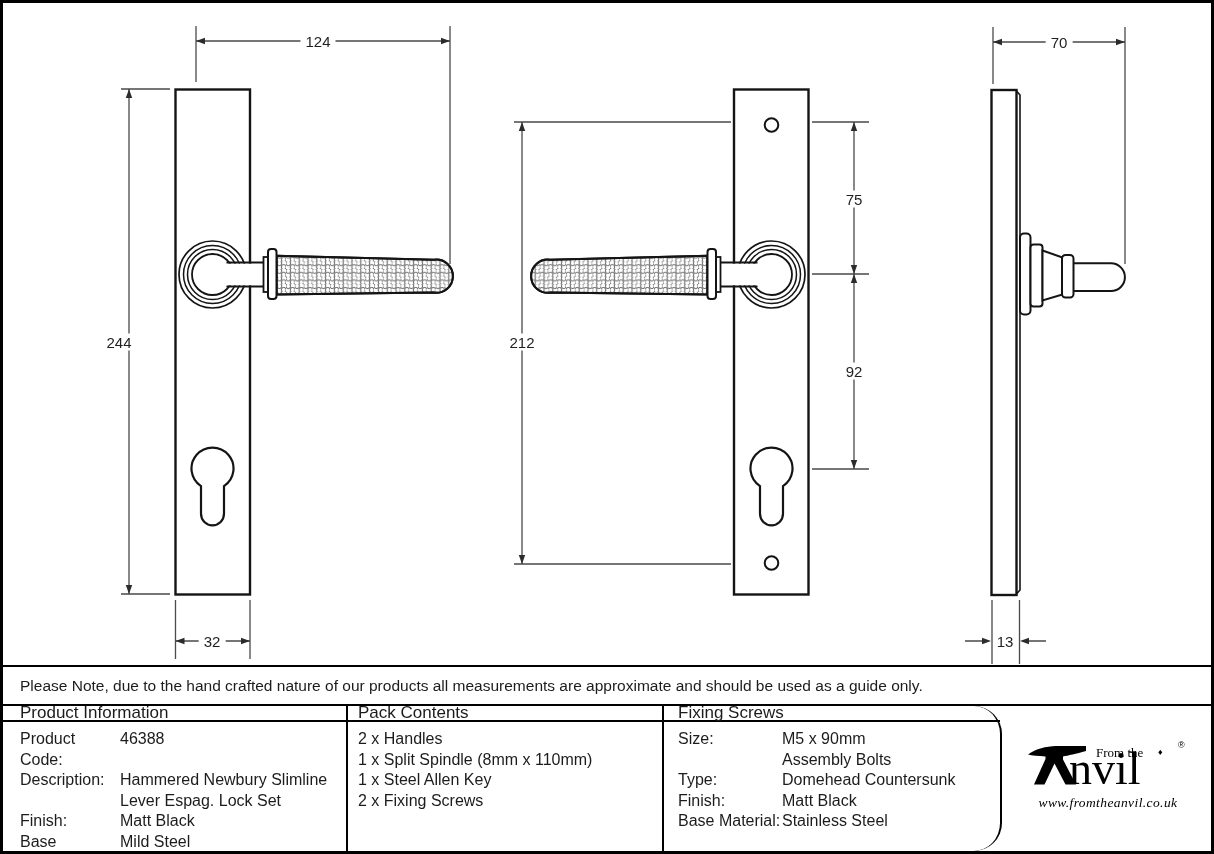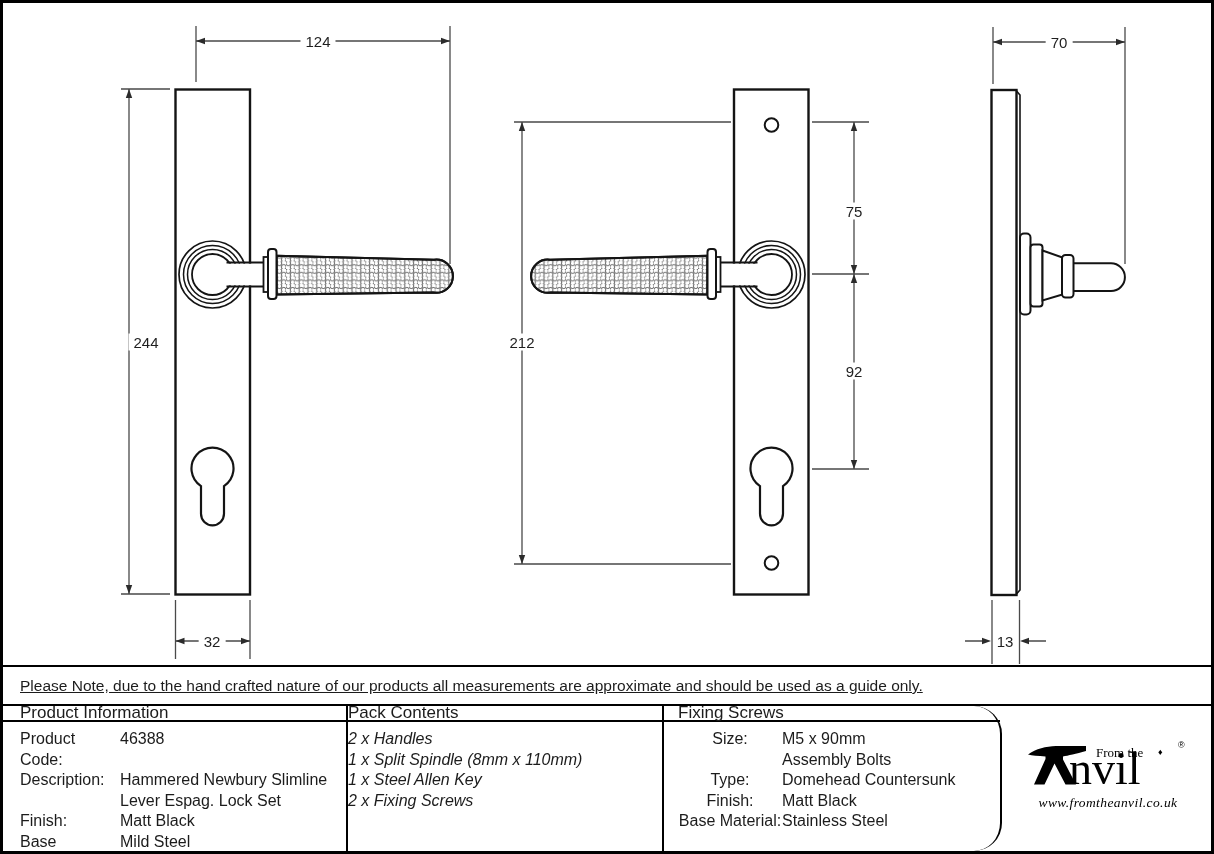--- a/index.html
+++ b/index.html
@@ -10,41 +10,41 @@
   }
   .drawing{position:relative;width:1208px;height:662px;background:#fff;margin-left:19px;}
   .drawing svg{position:absolute;left:0;top:0;}
   .dim-label{
     position:absolute;transform:translate(-50%,-50%);
     background:#fff;padding:0 5px;font-size:15px;color:#1f1f1f;white-space:nowrap;
   }
   .dim-label.tight{padding:0 2px;}
   .note-bar{
     box-sizing:border-box;height:41px;border-top:2px solid #000;border-bottom:2px solid #000;
-    line-height:37px;padding-left:17px;font-size:15.5px;text-decoration:underline;
+    line-height:37px;padding-left:17px;font-size:15.5px;
   }
   .info-table{display:flex;height:145px;}
   .col{box-sizing:border-box;height:145px;}
   .col.bordered{border-right:2px solid #000;}
   .col1{width:345px;}
   .col2{width:316px;}
   .col3{width:338px;border-radius:28px;}
   .col4{width:209px;position:relative;}
   .col-header{
     box-sizing:border-box;height:16px;border-bottom:2px solid #000;
     font-size:17px;display:flex;align-items:center;
   }
   .col1 .col-header,.col1 .col-body{padding-left:17px;}
-  .col2 .col-header,.col2 .col-body{padding-left:0;}
+  .col2 .col-header,.col2 .col-body{padding-left:10px;}
   .col3 .col-header,.col3 .col-body{padding-left:14px;}
   .col-body{padding-top:7px;font-size:16px;}
   .kv-row{display:flex;line-height:20.5px;}
   .kv-label{flex:0 0 100px;}
-  .col3 .kv-label{flex:0 0 104px;text-align:center;}
-  .list-row{line-height:20.5px;font-style:italic;}
+  .col3 .kv-label{flex:0 0 104px;}
+  .list-row{line-height:20.5px;}
   
   .logo-fromthe{position:absolute;left:94px;top:39px;font-family:"Liberation Serif",serif;font-size:13px;color:#000;}
   .logo-diamond{position:absolute;left:156px;top:41px;font-size:9px;color:#000;}
   .logo-reg{position:absolute;left:176px;top:34px;font-size:9px;color:#000;}
   .logo-name{position:absolute;left:67px;top:40px;font-family:"Liberation Serif",serif;font-size:46px;line-height:1;color:#000;}
   .logo-url{position:absolute;left:20px;top:89px;width:172px;text-align:center;
     font-family:"Liberation Serif",serif;font-style:italic;font-size:13.5px;letter-spacing:0.4px;color:#000;}
   .anvil-glyph{position:absolute;left:26px;top:38px;}
   .dimline{stroke:#4a4a4a;stroke-width:1.3;fill:none;}
   .arrow{fill:#2b2b2b;stroke:none;}
@@ -130,24 +130,24 @@
         <polygon class="arrow" points="971,39 980,35.8 980,42.2"></polygon>
         <polygon class="arrow" points="1103,39 1094,35.8 1094,42.2"></polygon>
 
         <path class="dimline" d="M970,597 V661 M997.5,597 V661 M943,638 H961 M1006,638 H1024"></path>
         <polygon class="arrow" points="969,638 960,634.8 960,641.2"></polygon>
         <polygon class="arrow" points="998,638 1007,634.8 1007,641.2"></polygon>
       </g>
     </svg>
 
     <div class="dim-label" style="left:296px;top:38px;">124</div>
-    <div class="dim-label" style="left:124px;top:339px;">244</div>
+    <div class="dim-label" style="left:97px;top:339px;">244</div>
     <div class="dim-label" style="left:190px;top:638px;">32</div>
     <div class="dim-label" style="left:500px;top:339px;">212</div>
-    <div class="dim-label" style="left:832px;top:208px;">75</div>
+    <div class="dim-label" style="left:832px;top:196px;">75</div>
     <div class="dim-label" style="left:832px;top:368px;">92</div>
     <div class="dim-label" style="left:1037px;top:39px;">70</div>
     <div class="dim-label tight" style="left:983px;top:638px;">13</div>
   </div>
 
   <div class="note-bar">Please Note, due to the hand crafted nature of our products all measurements are approximate and should be used as a guide only.</div>
 
   <div class="info-table">
 
     <div class="col col1 bordered">

